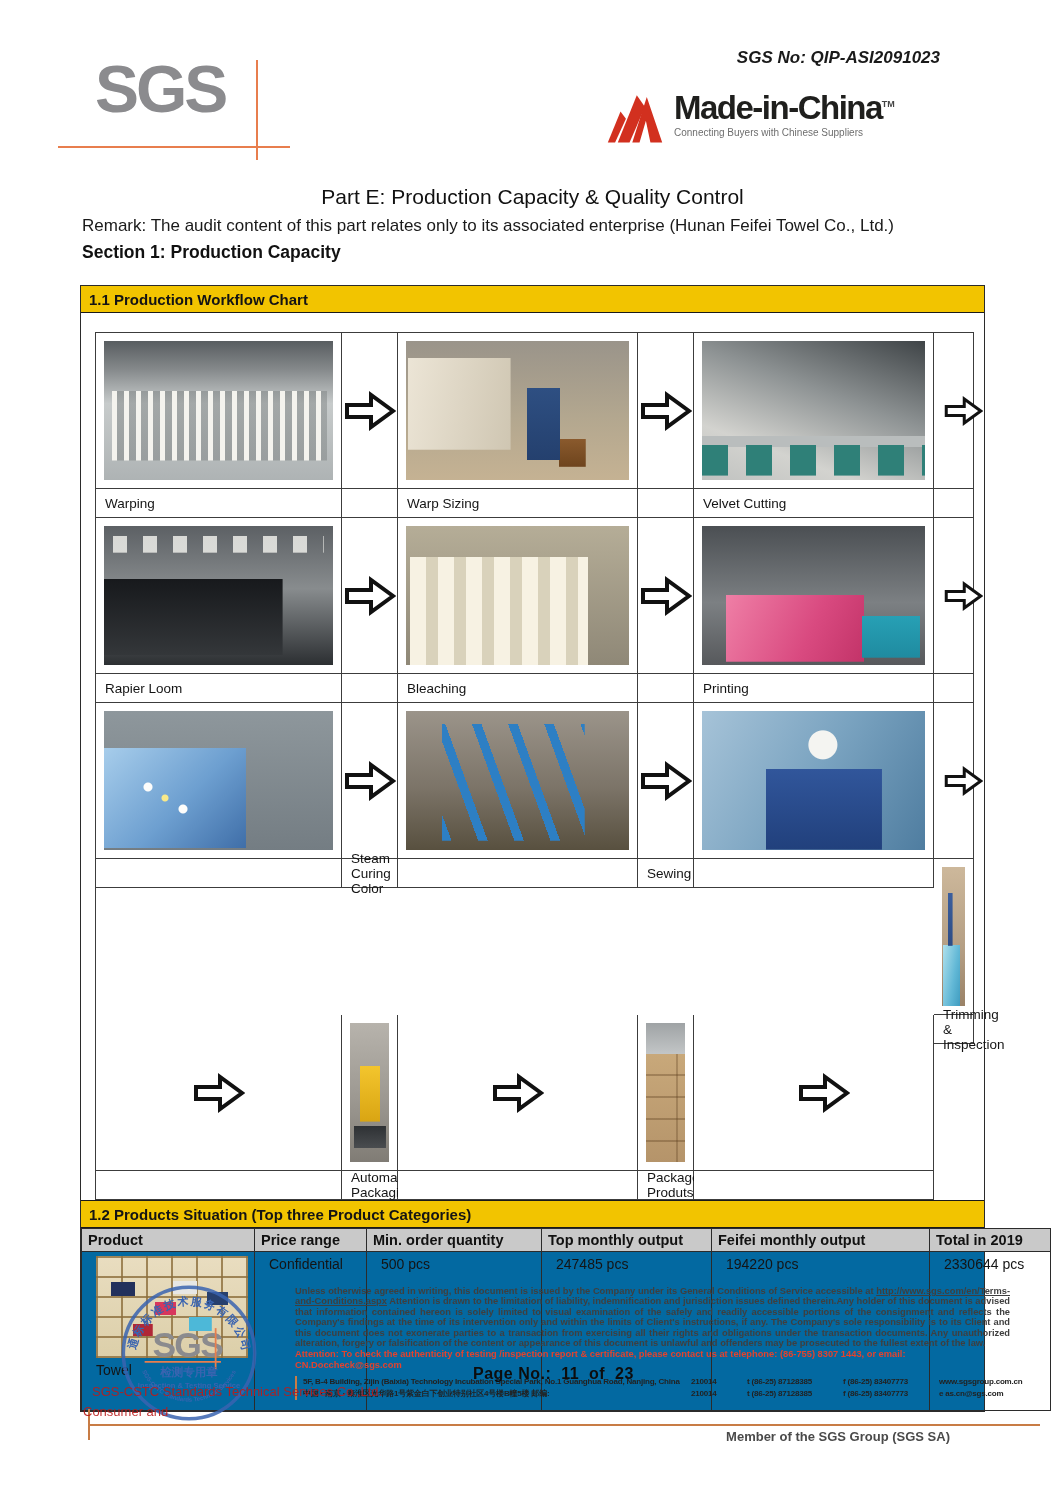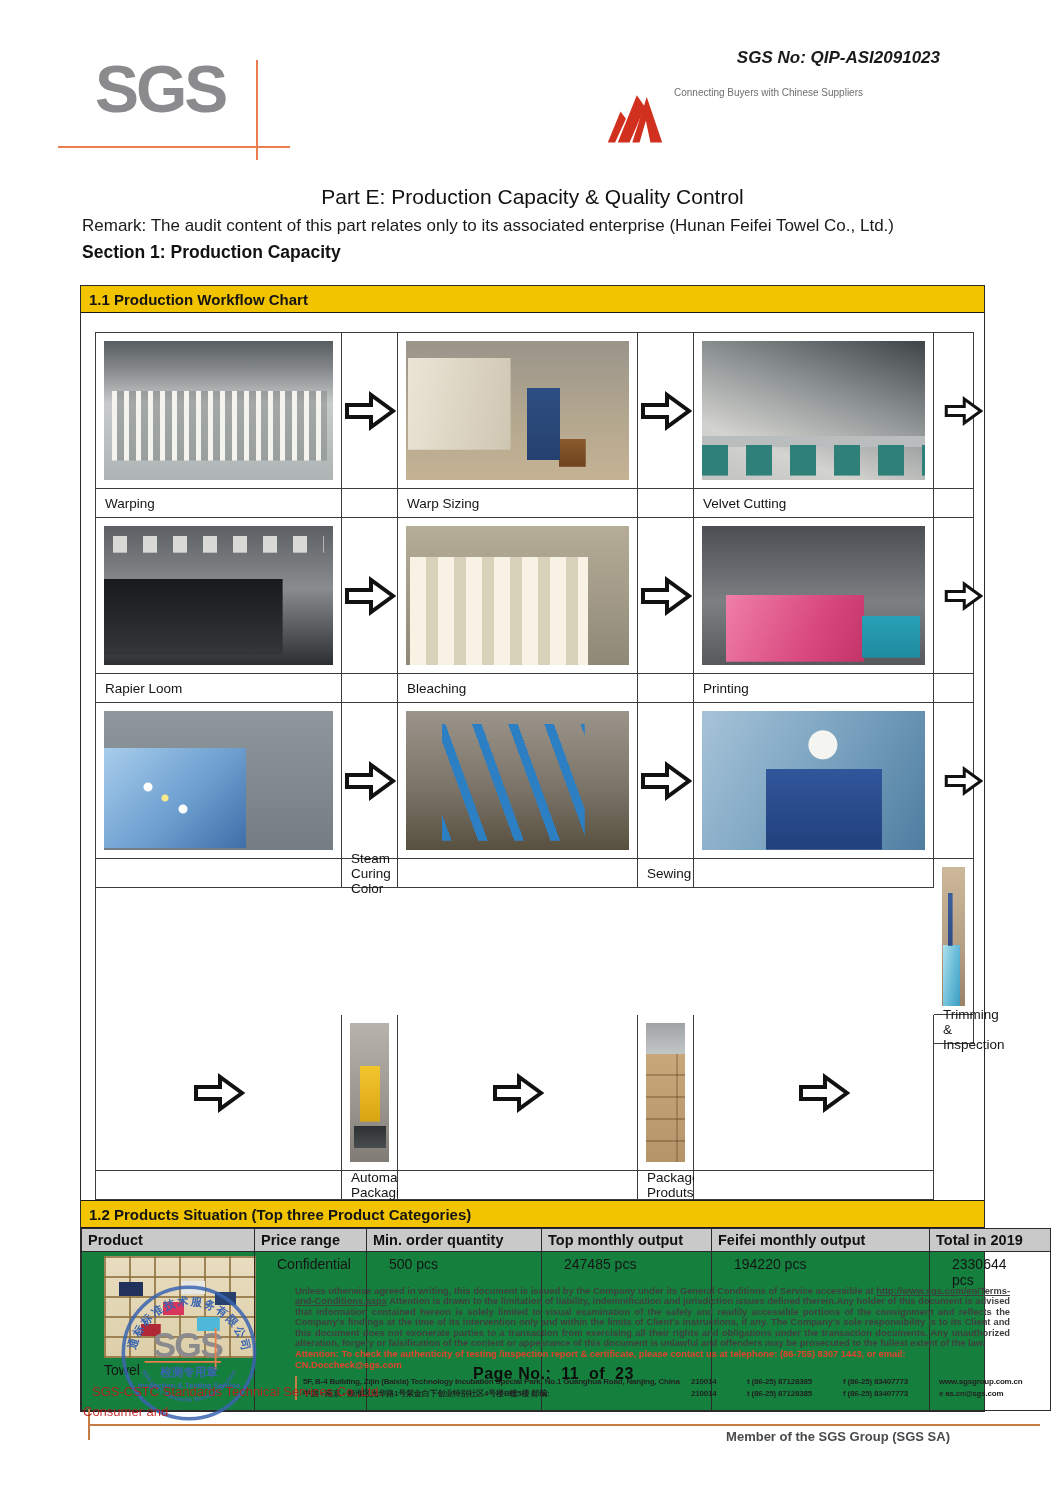--- a/index.html
+++ b/index.html
@@ -18,21 +18,21 @@
   .mic-name sup{font-size:9px;font-weight:bold;color:#444;vertical-align:super;letter-spacing:0;}
   .mic-tag{font-size:10px;color:#6e6e6e;margin-top:1px;}
 
   
   .main{position:absolute;left:80px;top:185px;width:905px;}
   .title{font-size:21px;font-weight:normal;text-align:center;margin:0 0 7px 0;}
   .remark{font-size:17px;margin:0 0 6px 2px;color:#1a1a1a;}
   .sec{font-size:17.5px;font-weight:bold;margin:0 0 22px 2px;}
 
   
-  .box{border:1px solid #2b2b2b;background:#15803d;}
+  .box{border:1px solid #2b2b2b;background:#0369a1;}
   .banner{background:#F2C400;border-bottom:1px solid #1a1a1a;font-size:15px;font-weight:bold;
           color:#141414;padding:5px 8px 4px 8px;}
   .banner.second{border-top:1px solid #1a1a1a;}
   .photo-area{padding:19px 11px 0 14px;background:#fff;}
   .grid{display:grid;grid-template-columns:246px 56px 240px 56px 240px 40px;
         grid-auto-rows:auto;border-left:1px solid #3c3c3c;border-top:1px solid #3c3c3c;
         width:878px;overflow:visible;}
   .cell{border-right:1px solid #3c3c3c;border-bottom:1px solid #3c3c3c;position:relative;
         display:flex;align-items:center;justify-content:center;background:#fff;}
   .pcell{height:155px;padding:0;}
@@ -103,21 +103,21 @@
   .p12{background-image:
       repeating-linear-gradient(0deg,rgba(0,0,0,0) 0 20px,rgba(92,62,30,.35) 20px 22px),
       repeating-linear-gradient(90deg,rgba(0,0,0,0) 0 30px,rgba(92,62,30,.3) 30px 32px),
       linear-gradient(180deg,#9fa3a5 0%,#c2c5c6 22%,#c8a87a 22.5%,#b5946a 100%);
       background-size:100% 78%,100% 78%,100% 100%;background-position:0 100%,0 100%,0 0;}
 
   
   .prod-table{border-collapse:collapse;width:100%;table-layout:fixed;}
   .prod-table th,.prod-table td{border:1px solid #2b2b2b;text-align:left;vertical-align:top;}
   .prod-table th{background:#C9C9C9;font-size:14.5px;font-weight:bold;padding:3px 6px;color:#111;}
-  .prod-table td{font-size:14px;padding:4px 22px;height:150px;color:#141414;}
+  .prod-table td{font-size:14px;padding:4px 14px;height:150px;color:#141414;}
   .c1{width:160px;}.c2{width:99px;}.c3{width:162px;}.c4{width:157px;}.c5{width:205px;}.c6{width:108px;}
   .prod-photo{width:152px;height:102px;margin:0 0 4px 0;background-repeat:no-repeat;
       background-image:
       linear-gradient(#22305c,#22305c),linear-gradient(#d8365c,#d8365c),
       linear-gradient(#4db8d8,#4db8d8),linear-gradient(#b02736,#b02736),
       linear-gradient(#e7e7e5,#e7e7e5),linear-gradient(#27406e,#27406e),
       repeating-linear-gradient(90deg,rgba(140,110,60,.8) 0 2px,rgba(0,0,0,0) 2px 25px),
       repeating-linear-gradient(0deg,rgba(140,110,60,.8) 0 2px,rgba(0,0,0,0) 2px 20px),
       linear-gradient(#e9ddc0,#dccfa9);
       background-size:16% 14%,14% 13%,15% 14%,13% 12%,16% 13%,14% 13%,100% 100%,100% 100%,100% 100%;
@@ -153,20 +153,21 @@
   <div class="sgs-vline"></div>
   <div class="sgs-no">SGS No: QIP-ASI2091023</div>
 
   <div class="mic">
     <svg width="58" height="62" viewBox="0 0 64 60">
       <polygon points="2,58 16,24 22,32 10,58" fill="#D2301F"></polygon>
       <polygon points="13,58 34,6 43,19 26,58" fill="#D2301F"></polygon>
       <polygon points="29,58 45,8 62,58 49,58 44,34 37,58" fill="#D2301F"></polygon>
     </svg>
     <div class="mic-txt">
+      <div class="mic-name"><span>Made-in-China</span><sup>TM</sup></div>
       <div class="mic-tag">Connecting Buyers with Chinese Suppliers</div>
     </div>
   </div>
 
   <div class="main">
     <div class="title">Part E: Production Capacity &amp; Quality Control</div>
     <div class="remark">Remark: The audit content of this part relates only to its associated enterprise (Hunan Feifei Towel Co., Ltd.)</div>
     <div class="sec">Section 1: Production Capacity</div>
 
     <div class="box">

